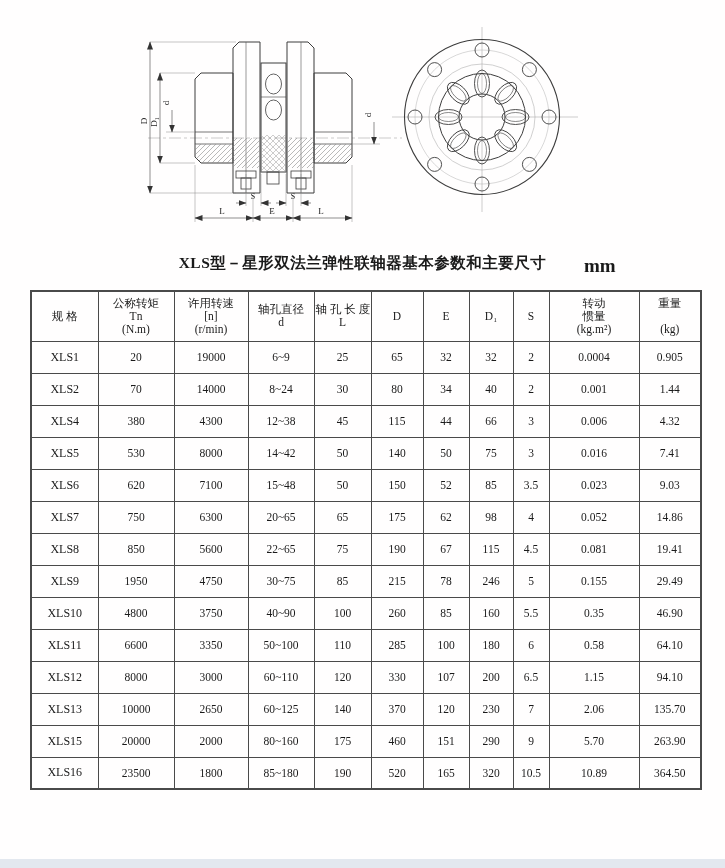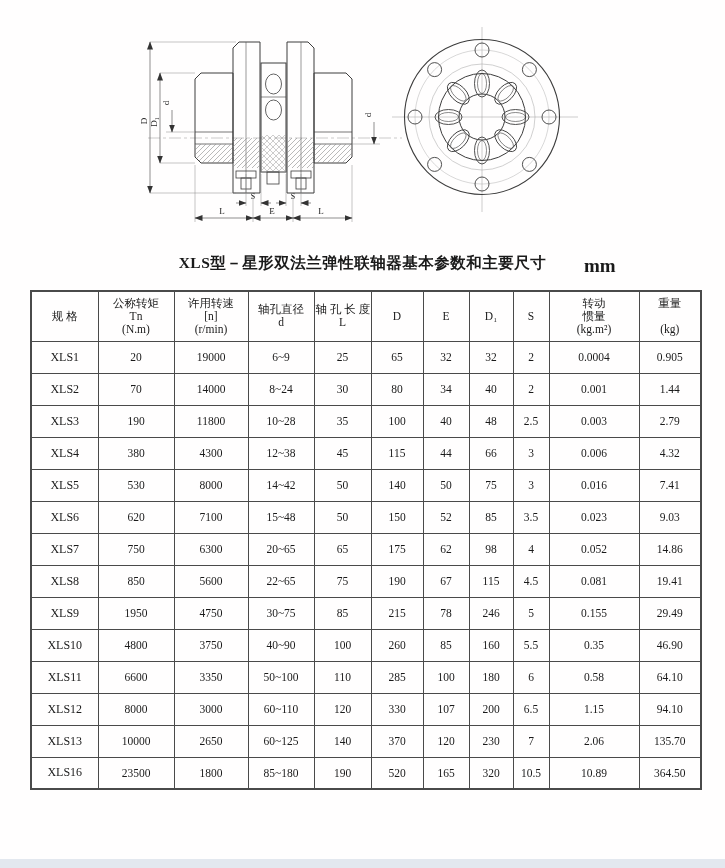--- a/index.html
+++ b/index.html
@@ -281,33 +281,20 @@
           <td>8~24</td>
           <td>30</td>
           <td>80</td>
           <td>34</td>
           <td>40</td>
           <td>2</td>
           <td>0.001</td>
           <td>1.44</td>
         </tr>
         <tr>
-          <td>XLS3</td>
-          <td>190</td>
-          <td>11800</td>
-          <td>10~28</td>
-          <td>35</td>
-          <td>100</td>
-          <td>40</td>
-          <td>48</td>
-          <td>2.5</td>
-          <td>0.003</td>
-          <td>2.79</td>
-        </tr>
-        <tr>
           <td>XLS4</td>
           <td>380</td>
           <td>4300</td>
           <td>12~38</td>
           <td>45</td>
           <td>115</td>
           <td>44</td>
           <td>66</td>
           <td>3</td>
           <td>0.006</td>
@@ -424,20 +411,33 @@
           <td>60~125</td>
           <td>140</td>
           <td>370</td>
           <td>120</td>
           <td>230</td>
           <td>7</td>
           <td>2.06</td>
           <td>135.70</td>
         </tr>
         <tr>
+          <td>XLS15</td>
+          <td>20000</td>
+          <td>2000</td>
+          <td>80~160</td>
+          <td>175</td>
+          <td>460</td>
+          <td>151</td>
+          <td>290</td>
+          <td>9</td>
+          <td>5.70</td>
+          <td>263.90</td>
+        </tr>
+        <tr>
           <td>XLS16</td>
           <td>23500</td>
           <td>1800</td>
           <td>85~180</td>
           <td>190</td>
           <td>520</td>
           <td>165</td>
           <td>320</td>
           <td>10.5</td>
           <td>10.89</td>

